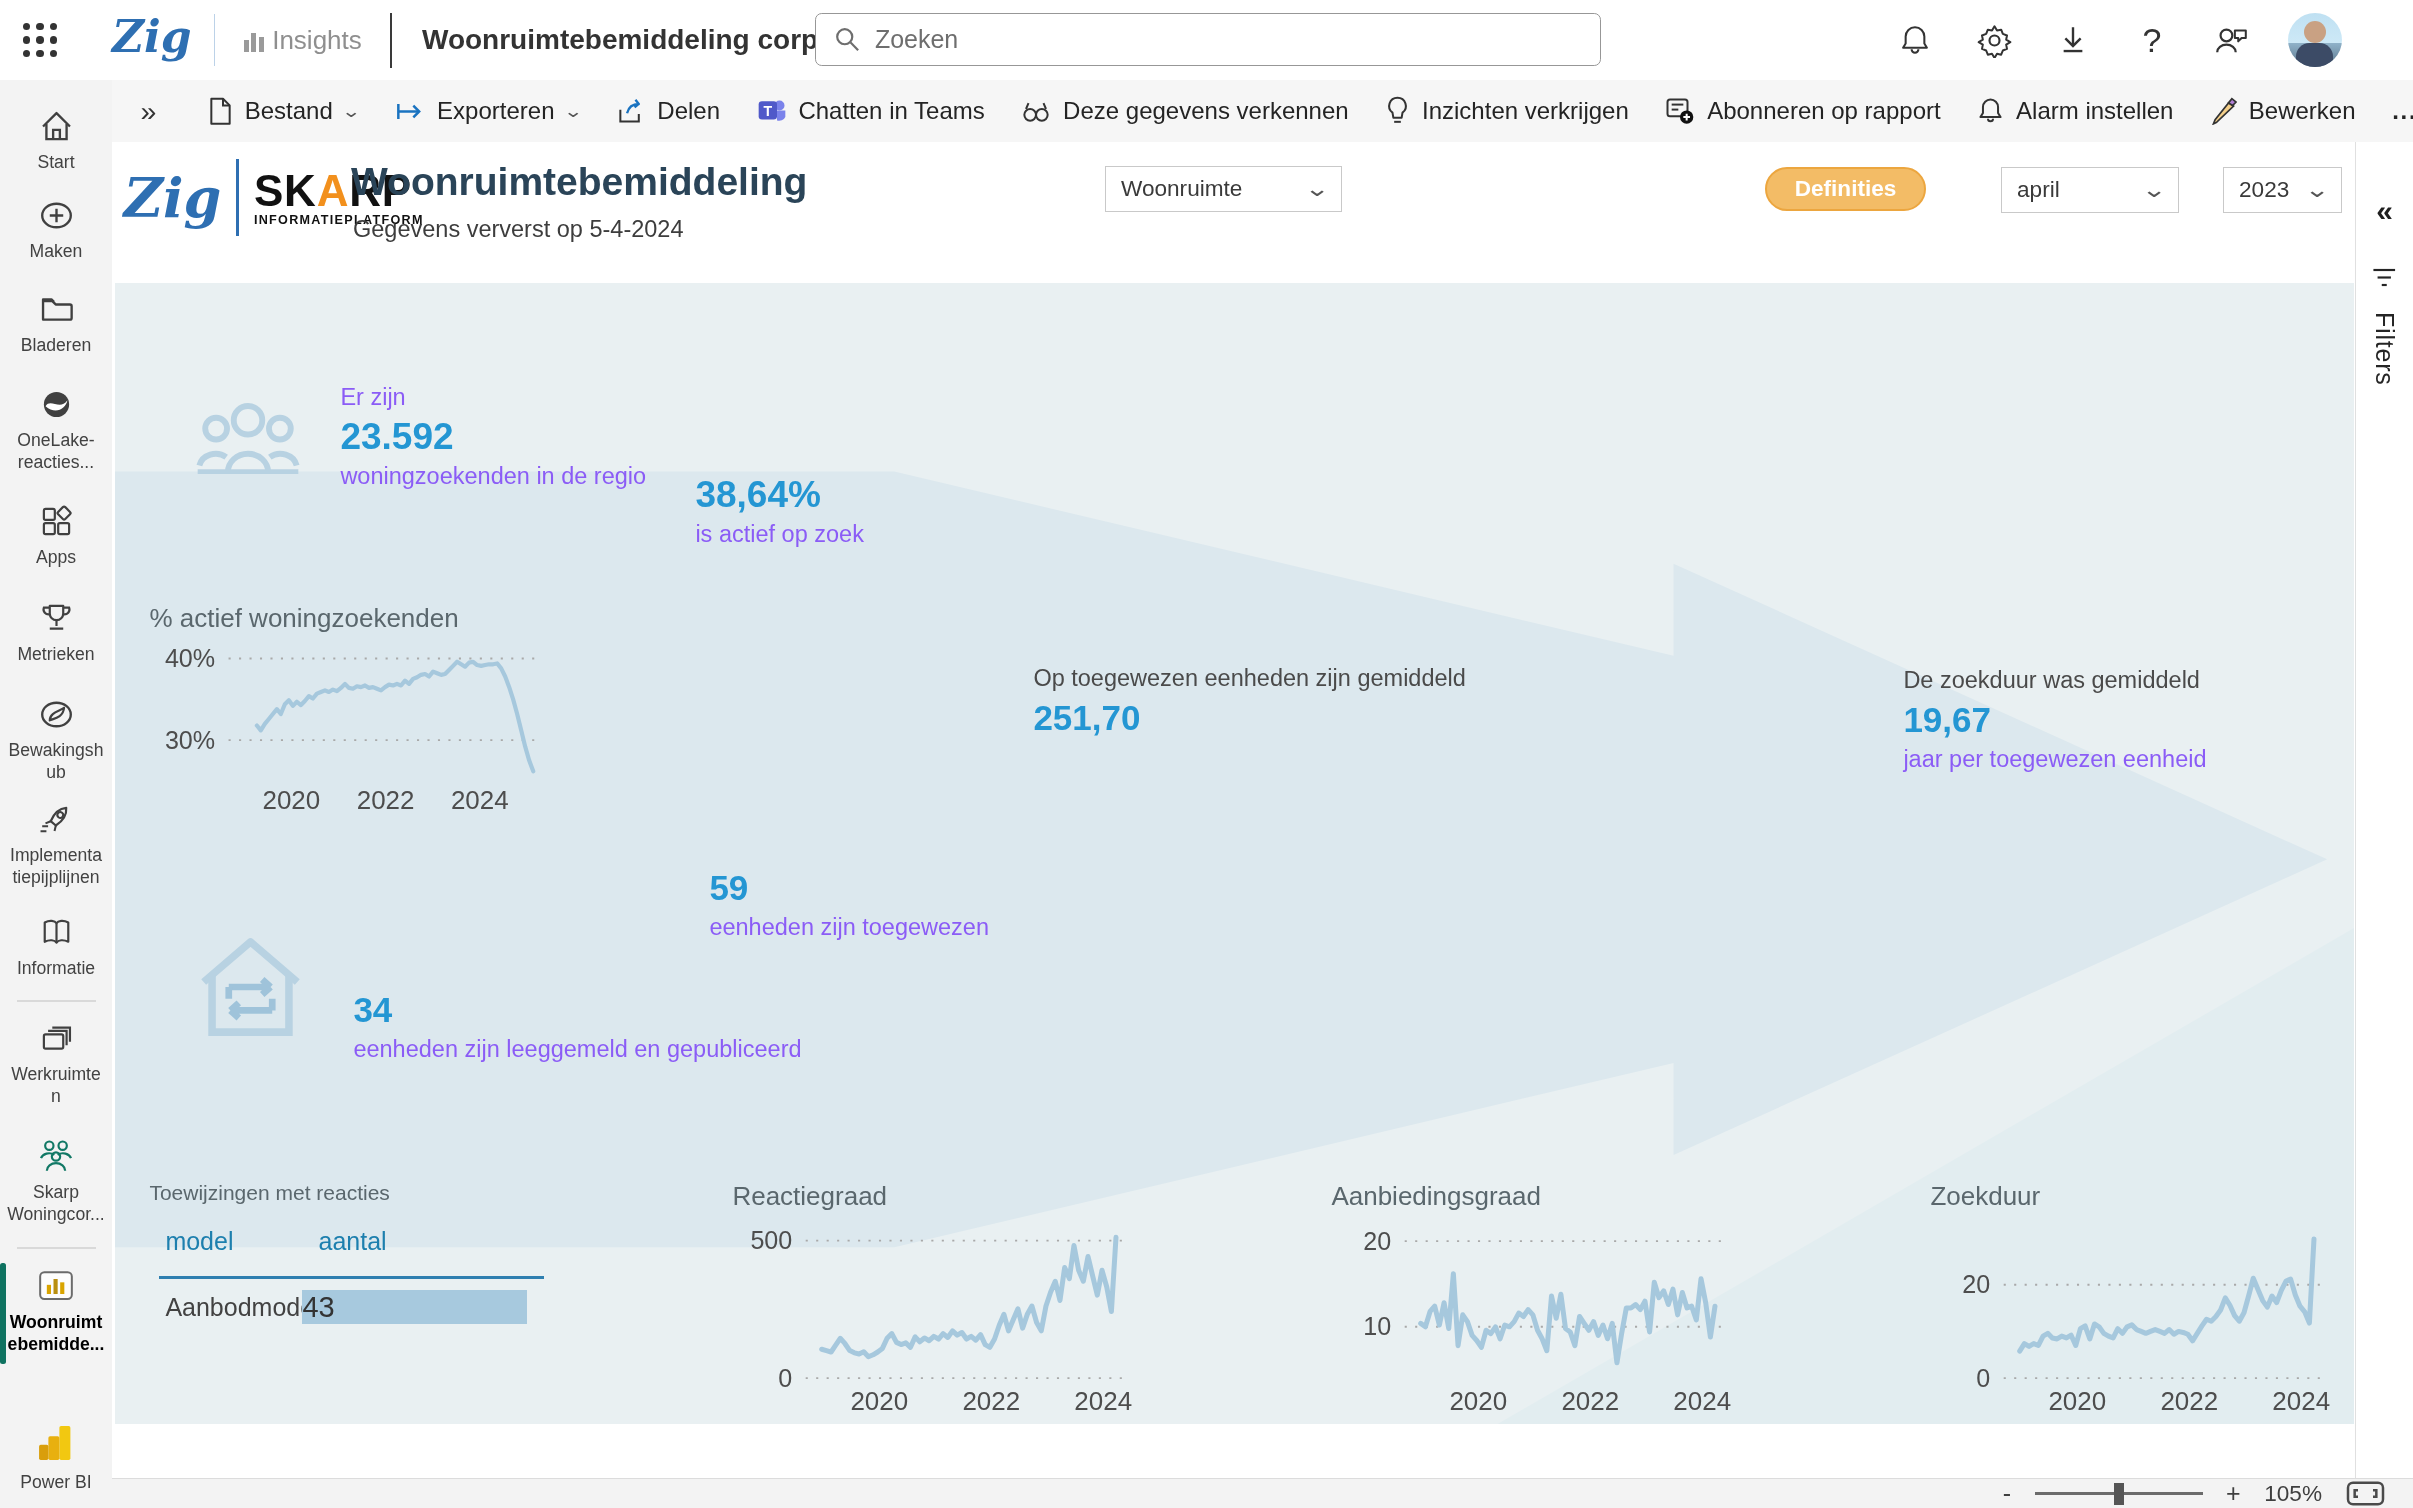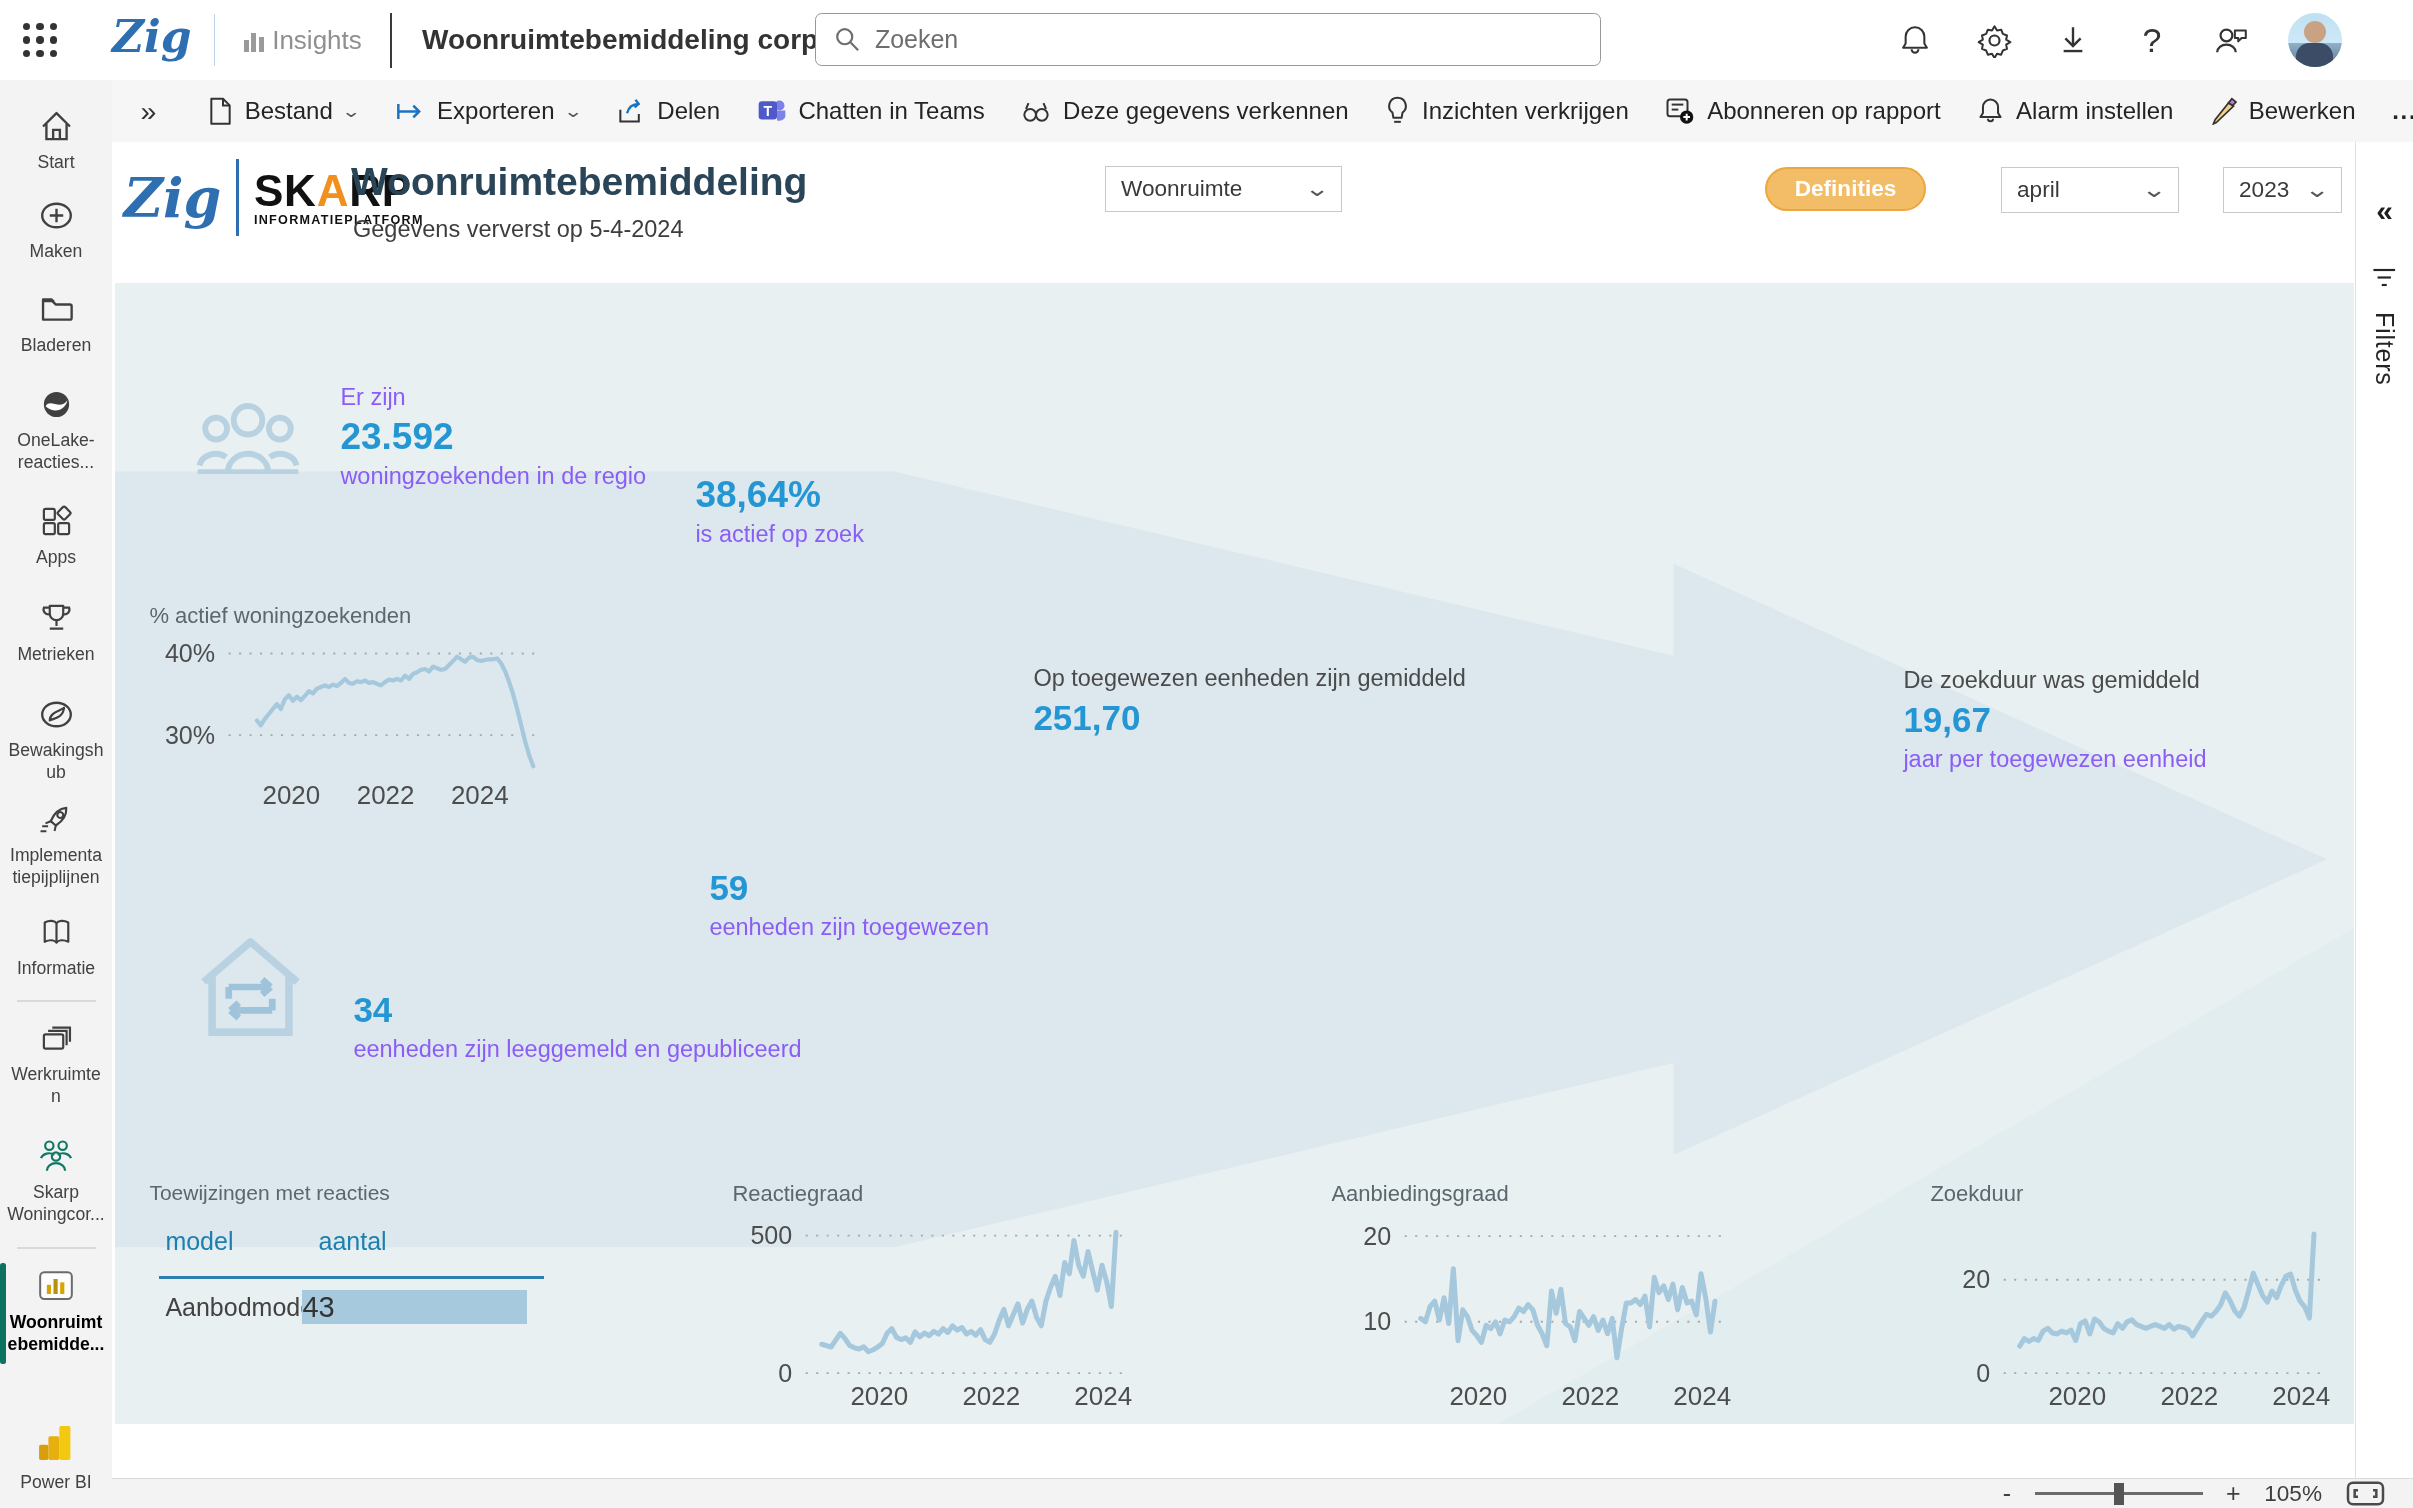--- a/index.html
+++ b/index.html
@@ -70,21 +70,21 @@
     background:#f3bc66; border:2.5px solid #eca63f; color:#fff; font-size:22.6px; font-weight:600;
     display:flex; align-items:center; justify-content:center; cursor:pointer; }
   #funnel { position:absolute; left:3.4px; top:141px; width:2239px; height:1141px; background:#e9f0f2; }
   #funnel svg { position:absolute; left:0; top:0; }
 
   .kpi-val { color:#2496d3; font-weight:bold; font-size:37px; line-height:42px; }
   .kpi-txt { color:#4a4a4a; font-size:23.5px; line-height:37px; }
   .kpi-txt.light { color:#8b5cf6; }
 
   .chart-panel { position:absolute; }
-  .chart-title { font-size:22px; color:#5a676d; margin-bottom:1.7px; }
+  .chart-title { font-size:26px; color:#5a676d; margin-bottom:1.7px; }
   .chart-box { position:relative; }
 
   
   .tab-row { display:flex; gap:85px; padding-left:16px; margin-top:22px; }
   .tab { font-size:25px; color:#1d7fae; cursor:pointer; }
   .tab-underline { height:2.5px; background:#2e7fb0; margin:20px 0 0 10px; width:385px; }
   .bar-row { display:flex; align-items:center; margin-top:11.7px; padding-left:16px; }
   .bar-cat { font-size:25px; color:#424242; width:137px; }
   .bar-track { width:234px; height:34px; position:relative; }
   .bar-fill { position:absolute; left:0; top:0; height:34px; background:#a7c9de; display:flex;

